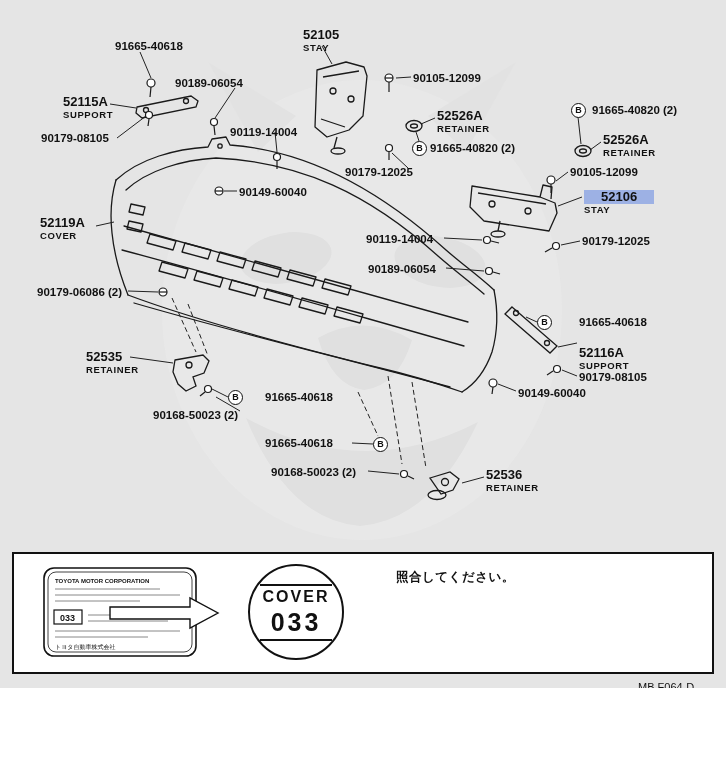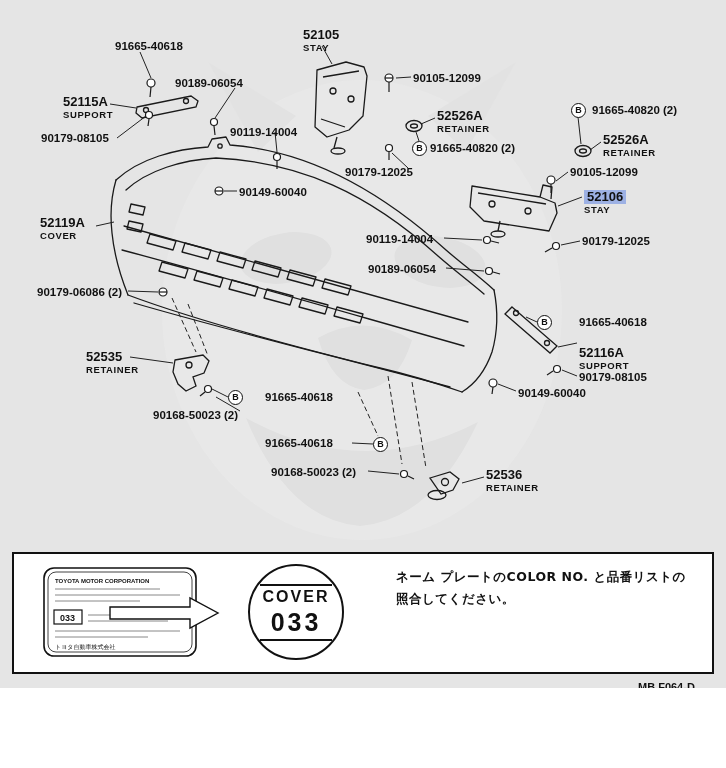--- a/index.html
+++ b/index.html
@@ -3,33 +3,33 @@
 <meta charset="utf-8">
 <style>
   html,body{margin:0;padding:0;background:#fff;}
   .page{position:relative;width:726px;height:688px;background:#e5e5e5;overflow:hidden;
         font-family:"Liberation Sans",sans-serif;color:#111;}
   .artwork{position:absolute;left:0;top:0;}
   .lbl{position:absolute;font-weight:bold;font-size:11.5px;white-space:nowrap;line-height:12px;}
   .lbl .pn{font-size:11.5px;}
   .lbl.big .pn{font-size:13px;line-height:14px;}
   .lbl .pname{font-size:9.5px;letter-spacing:.6px;line-height:11px;}
-  .hl{padding:0 3px;}
+  .hl{padding:0 17px;}
   .bcircle{position:absolute;width:13px;height:13px;border:1.6px solid #111;border-radius:50%;
            font-size:9px;font-weight:bold;text-align:center;line-height:13px;background:#fff;}
   .legend{position:absolute;left:12px;top:552px;width:698px;height:118px;border:2px solid #111;background:#fff;}
   .plate-svg{position:absolute;left:26px;top:6px;}
   .color-circle{position:absolute;left:234px;top:10px;width:92px;height:92px;border:2.5px solid #111;
                 border-radius:50%;display:flex;flex-direction:column;align-items:center;justify-content:center;}
   .cc-line{width:72px;height:2px;background:#111;margin:1px 0;}
   .cc-label{font-size:16px;font-weight:bold;letter-spacing:2px;margin:1px 0;}
   .cc-code{font-size:25px;font-weight:bold;letter-spacing:3px;margin:1px 0;}
   .jp{position:absolute;left:382px;top:12px;width:312px;font-size:12.5px;font-weight:bold;
       line-height:22px;letter-spacing:.5px;font-family:"DejaVu Sans",sans-serif;}
-  .doccode{position:absolute;left:638px;top:681px;font-size:11px;font-weight:bold;white-space:nowrap;text-align:center;}
+  .doccode{position:absolute;left:638px;top:681px;font-size:11px;font-weight:normal;white-space:nowrap;text-align:center;}
 </style>
 </head>
 <body>
 
 <div class="page">
 
 <svg class="artwork" width="726" height="768" viewBox="0 0 726 768">
 
   <g opacity="0.5">
     <ellipse cx="362" cy="310" rx="200" ry="230" fill="#ececec"></ellipse>
@@ -265,20 +265,19 @@
     <text x="15" y="89" font-size="6" font-family="DejaVu Sans, sans-serif" fill="#111">トヨタ自動車株式会社</text>
     <polygon points="70,47 150,47 150,38 178,53 150,68 150,59 70,59" fill="#fff" stroke="#111" stroke-width="1.4"></polygon>
   </svg>
   <div class="color-circle">
     <div class="cc-line"></div>
     <div class="cc-label">COVER</div>
     <div class="cc-code">033</div>
     <div class="cc-line"></div>
   </div>
   <div class="jp">
-    <div>ネーム プレートのCOLOR NO. と品番リストの</div>
     <div>照合してください。</div>
   </div>
 </div>
 
 <div class="doccode">MB  F064-D</div>
 
 </div>
 
 </body></html>

